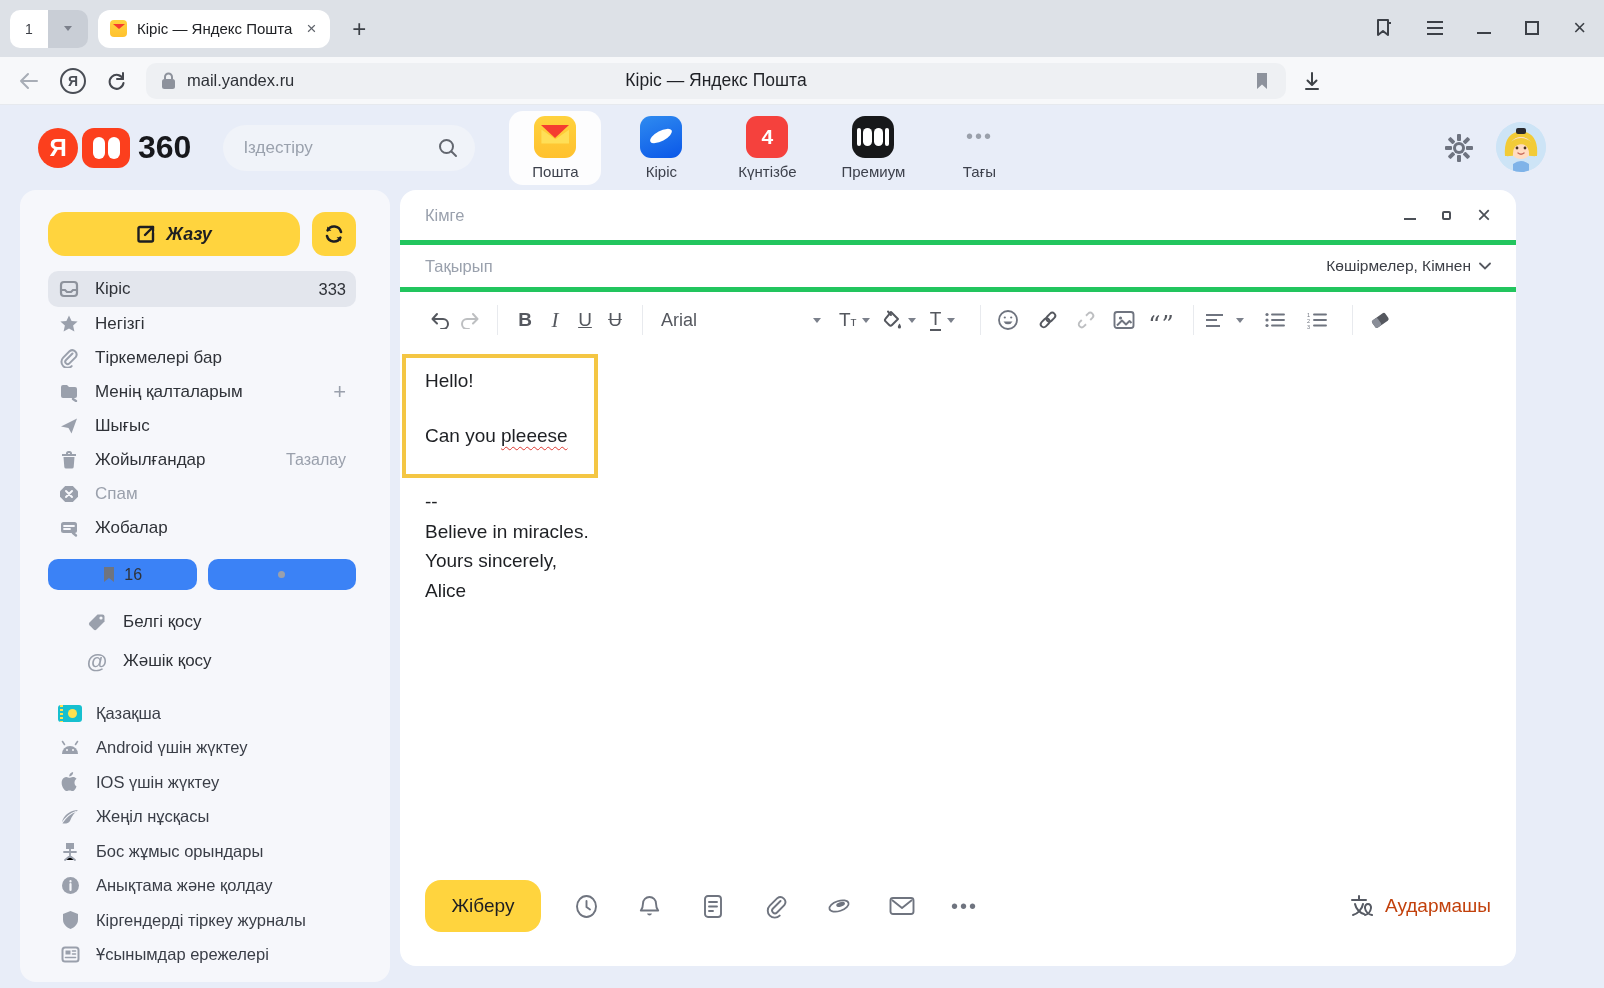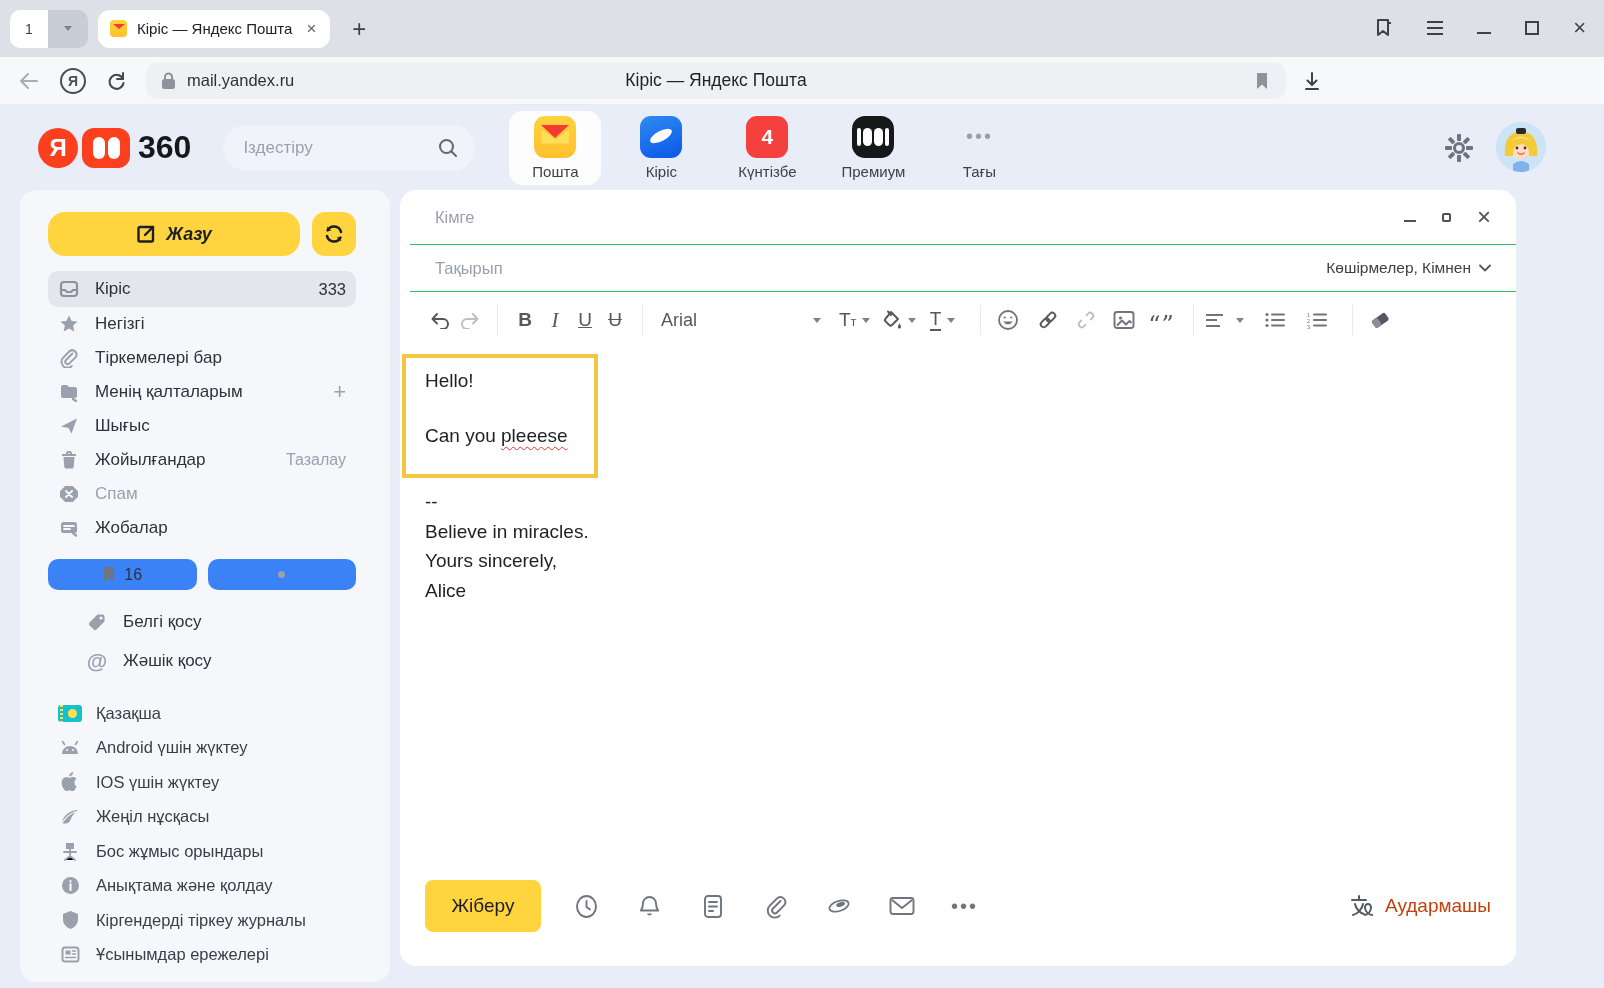--- a/index.html
+++ b/index.html
@@ -89,21 +89,21 @@
   .arow .sicon{width:22px;display:flex;justify-content:center;margin-right:15px;}
   .foot{margin-top:16px;}
   .frow{display:flex;align-items:center;height:34.5px;padding:0 10px;font-size:16.5px;color:#3a3e47;}
   .frow .sicon{width:24px;display:flex;justify-content:center;margin-right:14px;}
   .flag{width:24px;height:17px;border-radius:3px;background:#17c0cf;position:relative;overflow:hidden;}
   .flag .sun{position:absolute;left:10px;top:4px;width:9px;height:9px;border-radius:50%;background:#ffe14d;}
   .flag .orn{position:absolute;left:2px;top:0;bottom:0;width:3px;background:repeating-linear-gradient(180deg,#ffe14d 0 2px,#17c0cf 2px 4px);}
 
   
   .comp{position:absolute;left:400px;top:0;width:1116px;height:776px;background:#fff;border-radius:16px;}
-  .crow{display:flex;align-items:center;padding:0 25px;border-bottom:1px solid #22c55e;margin-left:10px;}
+  .crow{display:flex;align-items:center;padding:0 25px;border-bottom:5px solid #22c55e;}
   .row-to{height:55px;}
   .row-subj{height:47px;}
   .phtext{font-size:16.5px;color:#9aa1ad;}
   .cwin{margin-left:auto;display:flex;align-items:center;gap:26px;color:#4c5057;}
   .cwin .mini{width:12px;height:2px;background:#4c5057;margin-top:8px;}
   .cwin .rest{width:9px;height:9px;border:2px solid #4c5057;border-radius:2px;}
   .cwin .cx{font-size:24px;line-height:1;font-weight:300;}
   .cc{margin-left:auto;display:flex;align-items:center;gap:8px;font-size:15.5px;color:#3c3f46;}
 
   .tbar{height:56px;display:flex;align-items:center;padding:0 25px;color:#6f747f;}
@@ -126,21 +126,21 @@
   .alignico{display:flex;flex-direction:column;gap:3.5px;margin-right:6px;}
   .alignico i{display:block;height:2px;background:#6f747f;}
 
   .bodyarea{position:relative;padding:6px 25px 0 2px;font-size:19px;color:#1e2024;}
   .hlbox{width:196px;min-height:124px;border:4px solid #f4c643;padding:12px 0 18px 19px;}
   .l2{margin-top:33px;}
   .typo{text-decoration:underline wavy #e0372f 1px;text-underline-offset:4px;}
   .sig{margin:9px 0 0 23px;line-height:29.5px;}
 
   .bbar{position:absolute;left:25px;right:25px;bottom:34px;display:flex;align-items:center;}
-  .send{width:116px;height:52px;background:#ffd43e;border-radius:8px;display:flex;align-items:center;justify-content:center;font-size:19px;font-weight:500;color:#1d1e22;}
+  .send{width:116px;height:52px;background:#ffd43e;border-radius:16px;display:flex;align-items:center;justify-content:center;font-size:19px;font-weight:500;color:#1d1e22;}
   .bic{width:63px;display:flex;justify-content:center;color:#6f747f;}
   .bic:first-of-type{margin-left:14px;}
   .bmore{font-size:20px;color:#6f747f;letter-spacing:2px;width:63px;text-align:center;}
   .translator{margin-left:auto;display:flex;align-items:center;gap:10px;font-size:19px;color:#c2410c;}
 
   svg{display:block;}
 </style>
 </head>
 <body>
 

